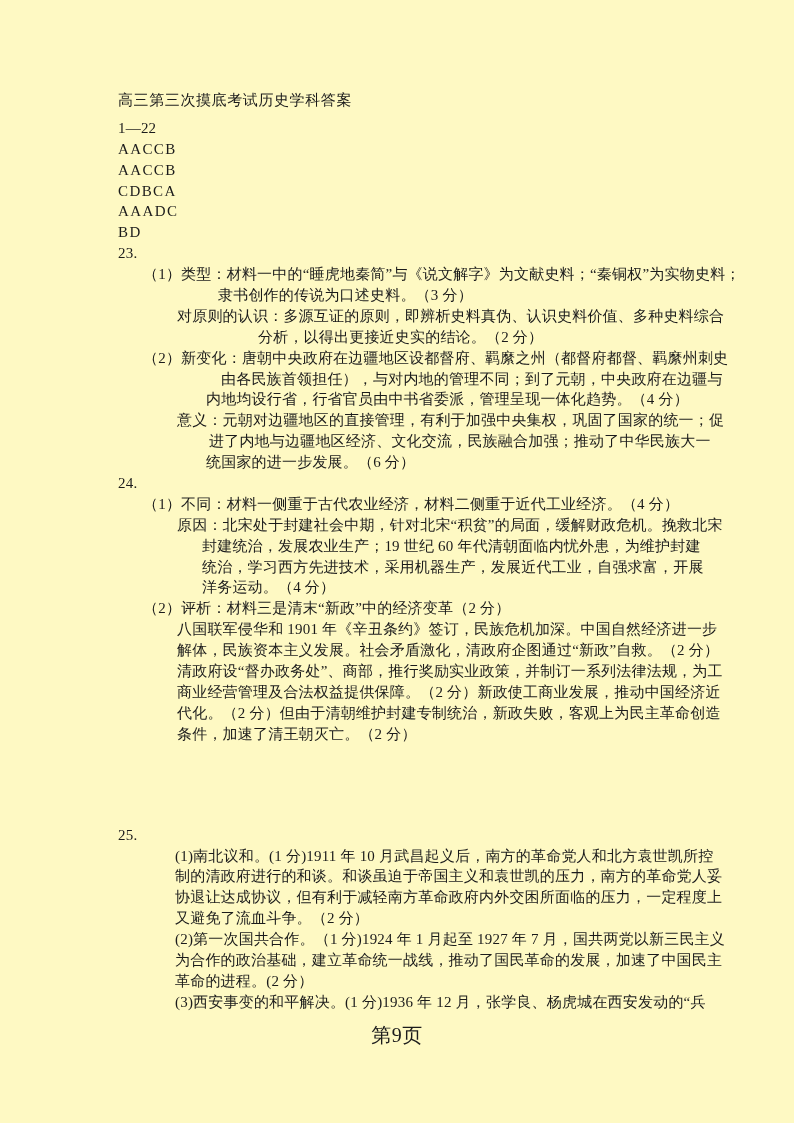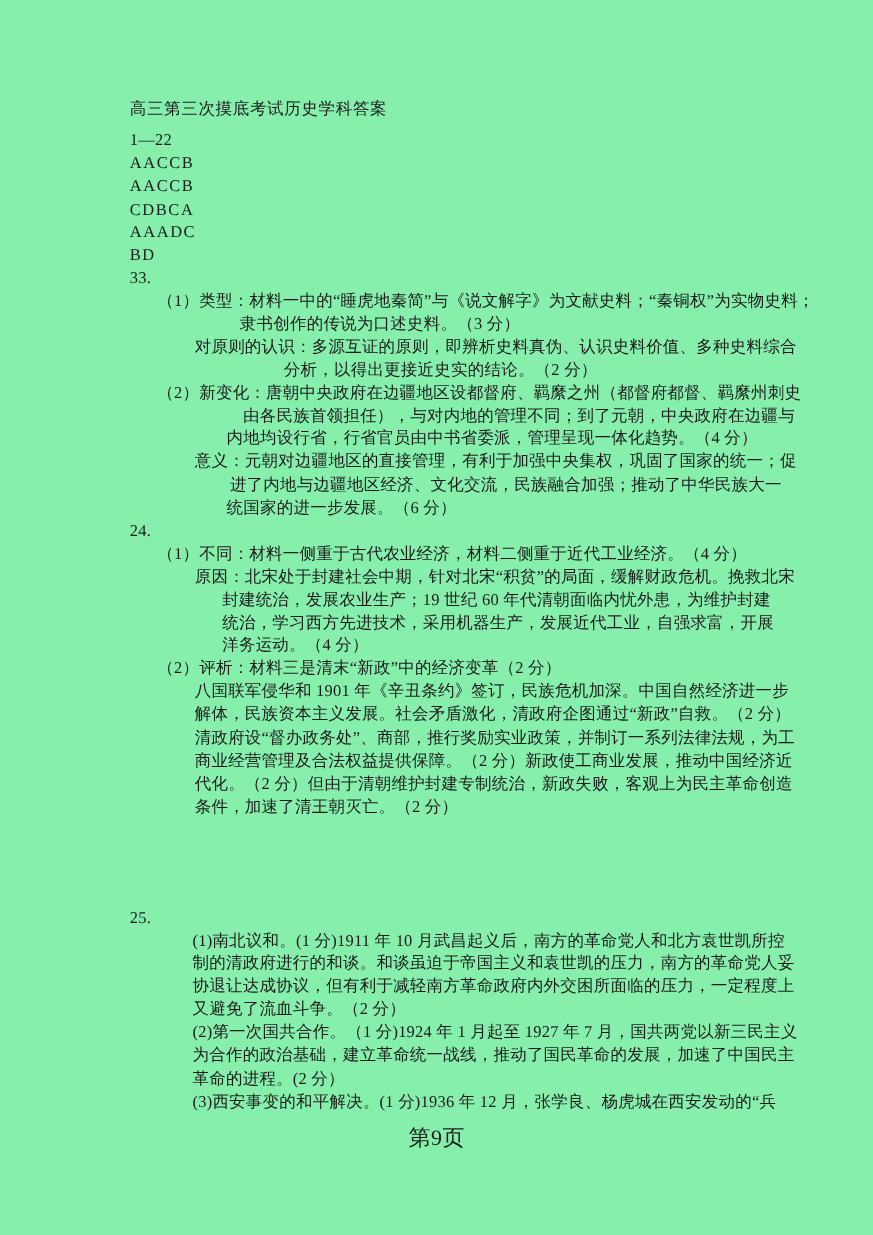--- a/index.html
+++ b/index.html
@@ -4,21 +4,21 @@
 <style>
   html, body {
     margin: 0;
     padding: 0;
     background: #ffffff;
   }
   .page {
     position: relative;
     width: 794px;
     height: 1123px;
-    background: #86efac;
+    background: #fef9c3;
     overflow: hidden;
     font-family: "Liberation Serif", "DejaVu Serif", serif;
     color: #1b1b1b;
   }
   .content {
     position: absolute;
     left: 118px;
     top: 90px;
     width: 562px;
   }
@@ -64,21 +64,21 @@
     <div id="answer-rows">
         <div class="line answer-row">AACCB</div>
         <div class="line answer-row">AACCB</div>
         <div class="line answer-row">CDBCA</div>
         <div class="line answer-row">AAADC</div>
         <div class="line answer-row">BD</div>
       </div>
 
     <div id="sections">
         <div class="section">
-          <div class="line">33.</div>
+          <div class="line">23.</div>
           <div class="line" style="padding-left: 25px; text-align: right;">（1）类型：材料一中的“睡虎地秦简”与《说文解字》为文献史料；“秦铜权”为实物史料；</div>
           <div class="line" style="padding-left: 100px;">隶书创作的传说为口述史料。（3 分）</div>
           <div class="line" style="padding-left: 59px;">对原则的认识：多源互证的原则，即辨析史料真伪、认识史料价值、多种史料综合</div>
           <div class="line" style="padding-left: 140px;">分析，以得出更接近史实的结论。（2 分）</div>
           <div class="line" style="padding-left: 25px;">（2）新变化：唐朝中央政府在边疆地区设都督府、羁縻之州（都督府都督、羁縻州刺史</div>
           <div class="line" style="padding-left: 103px;">由各民族首领担任），与对内地的管理不同；到了元朝，中央政府在边疆与</div>
           <div class="line" style="padding-left: 88px;">内地均设行省，行省官员由中书省委派，管理呈现一体化趋势。（4 分）</div>
           <div class="line" style="padding-left: 59px;">意义：元朝对边疆地区的直接管理，有利于加强中央集权，巩固了国家的统一；促</div>
           <div class="line" style="padding-left: 91px;">进了内地与边疆地区经济、文化交流，民族融合加强；推动了中华民族大一</div>
           <div class="line" style="padding-left: 88px;">统国家的进一步发展。（6 分）</div>

